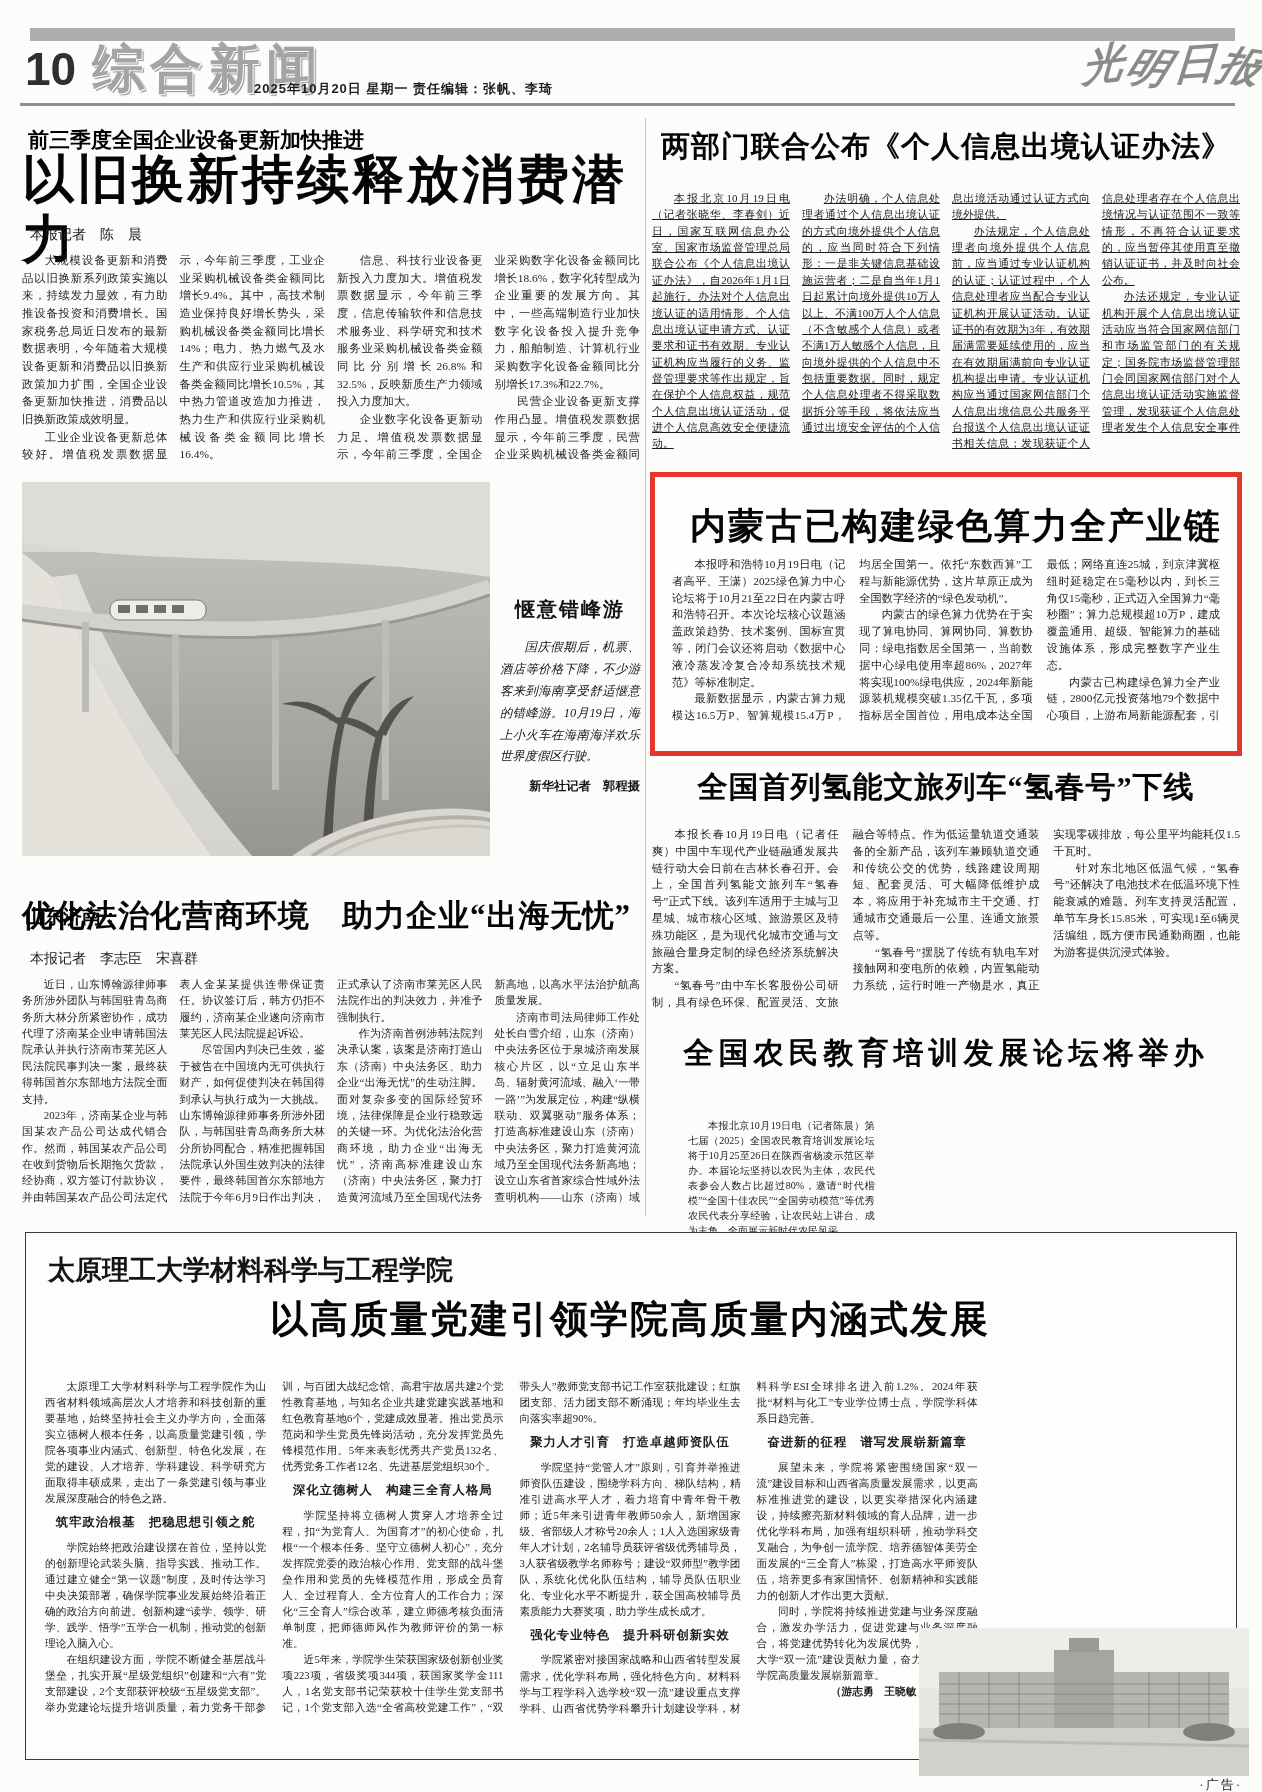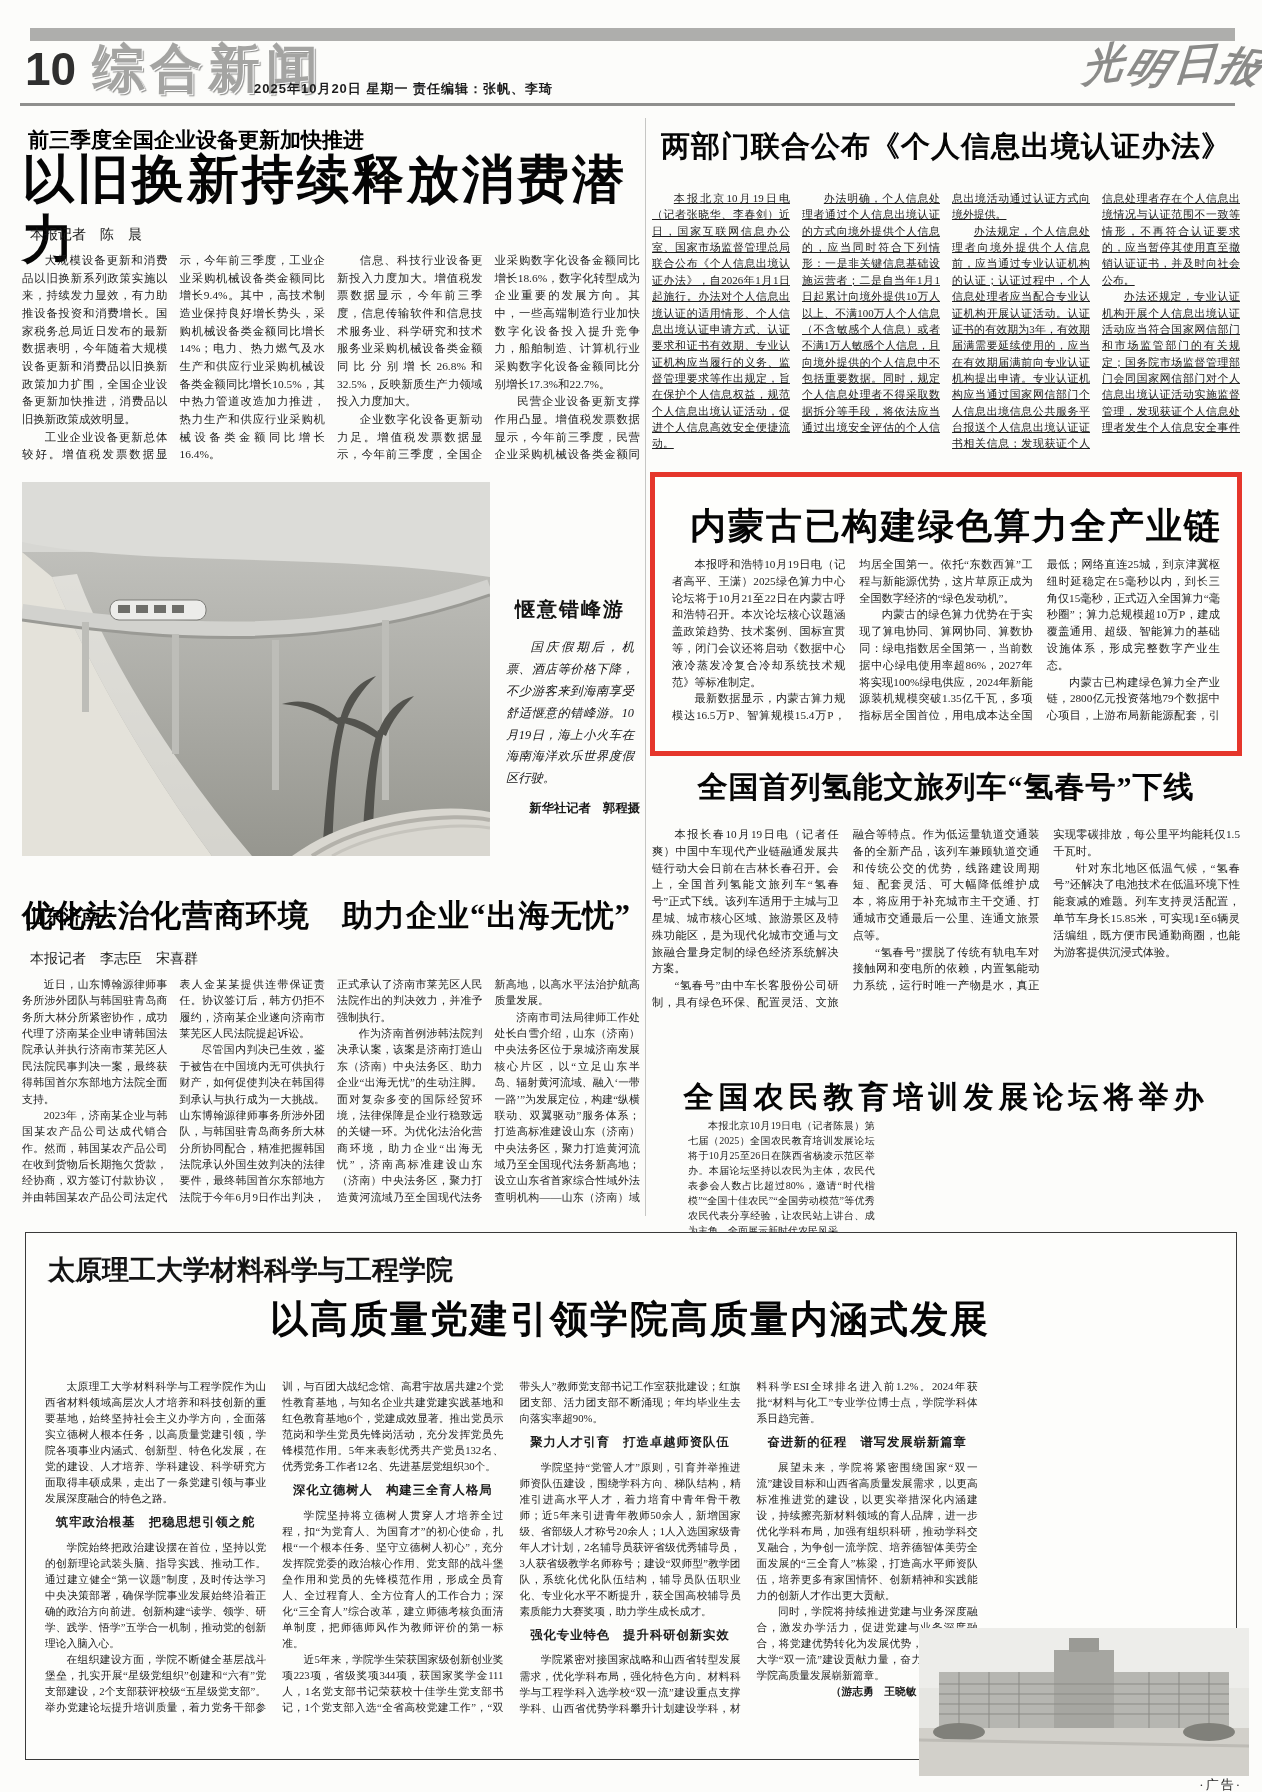--- a/index.html
+++ b/index.html
@@ -33,21 +33,21 @@
   
   .a1-kicker{left:28px;top:126px;}
   .a1-headline{left:22px;top:150px;width:618px;font-size:52px;letter-spacing:3px;}
   .a1-byline{left:30px;top:226px;}
   .a1-body{left:22px;top:252px;width:618px;height:226px;column-count:4;column-gap:12px;
            font-size:11.4px;line-height:1.55;}
   
   .photo1{left:22px;top:482px;width:468px;height:374px;background:#cfcfcb;}
   .cap-box{left:500px;top:596px;width:140px;}
   .cap-title{font-size:20px;font-weight:900;text-align:center;letter-spacing:2px;margin:0 0 14px 0;}
-  .cap-text{font-size:12.3px;line-height:1.78;font-style:italic;text-align:justify;margin:6px;}
+  .cap-text{font-size:12.3px;line-height:1.78;font-style:italic;text-align:justify;margin:0;}
   .cap-text p{margin:0;text-indent:2em;}
   .cap-credit{font-size:12.3px;font-weight:700;text-align:right;margin-top:10px;}
   
   .a6-kicker{left:25px;top:876px;font-size:19px;margin-top:28px;}
   .a6-headline{left:22px;top:898px;width:618px;font-size:31px;letter-spacing:1px;}
   .a6-byline{left:30px;top:950px;}
   .a6-body{left:22px;top:976px;width:618px;height:238px;column-count:4;column-gap:12px;
            font-size:10.9px;line-height:1.5;}
   
   .a2-headline{left:652px;top:130px;width:588px;font-size:29px;letter-spacing:1px;}
@@ -56,21 +56,21 @@
   
   .redbox{left:650px;top:472px;width:582px;height:274px;border:5px solid #e5362b;background:#fefefc;}
   .nm-headline{left:650px;top:496px;width:592px;font-size:36px;letter-spacing:2px;}
   .nm-body{left:672px;top:556px;width:548px;height:184px;column-count:3;column-gap:14px;
            font-size:11.2px;line-height:1.5;}
   
   .a4-headline{left:652px;top:770px;width:588px;font-size:30px;letter-spacing:1px;}
   .a4-body{left:652px;top:826px;width:588px;height:192px;column-count:3;column-gap:14px;
            font-size:11.2px;line-height:1.5;}
   
-  .a5-headline{left:652px;top:1080px;width:588px;font-size:30px;letter-spacing:5px;}
+  .a5-headline{left:652px;top:1036px;width:588px;font-size:30px;letter-spacing:5px;}
   .a5-body{left:688px;top:1078px;width:588px;height:132px;column-count:3;column-gap:14px;
            font-size:10px;line-height:1.5;margin-top:40px;}
   
   .adbox{left:25px;top:1232px;width:1210px;height:526px;border:1px solid #3a3a3a;background:#fdfdfb;}
   .ad-kicker{left:48px;top:1252px;font-size:27px;font-weight:800;
              font-family:"Liberation Sans",sans-serif;}
   .ad-headline{left:45px;top:1298px;width:1170px;font-size:38px;letter-spacing:2px;}
   .ad-body{left:45px;top:1378px;width:1170px;height:348px;column-count:5;column-gap:16px;
            font-size:10.7px;line-height:1.5;}
   .ad-body h4{margin:7px 0;font-size:12.3px;text-align:center;letter-spacing:1px;

